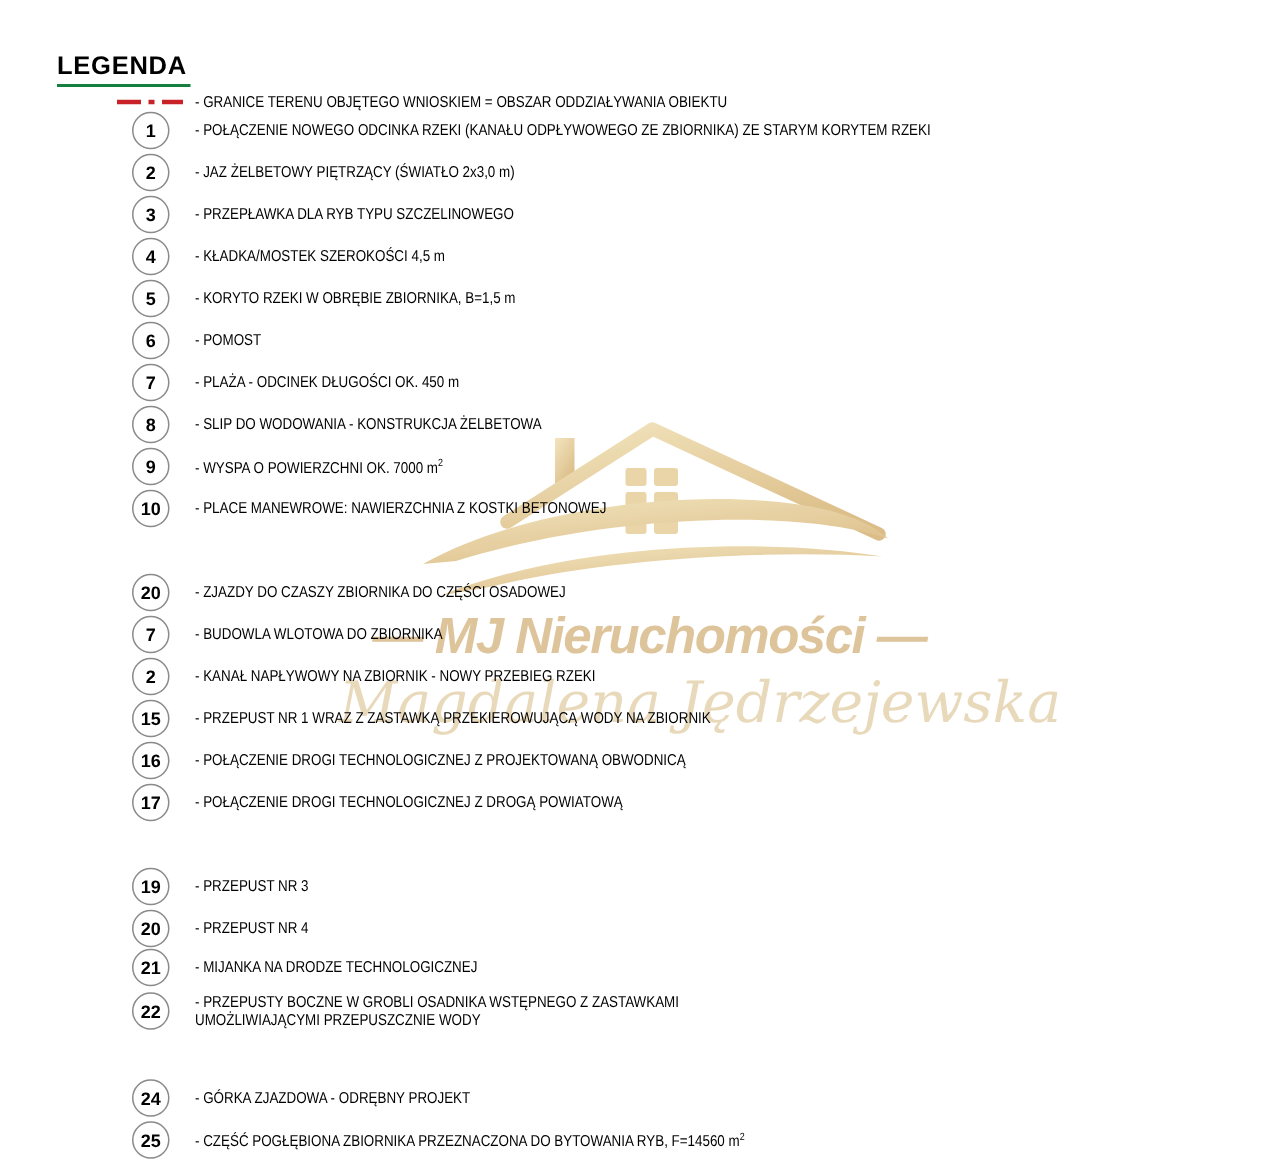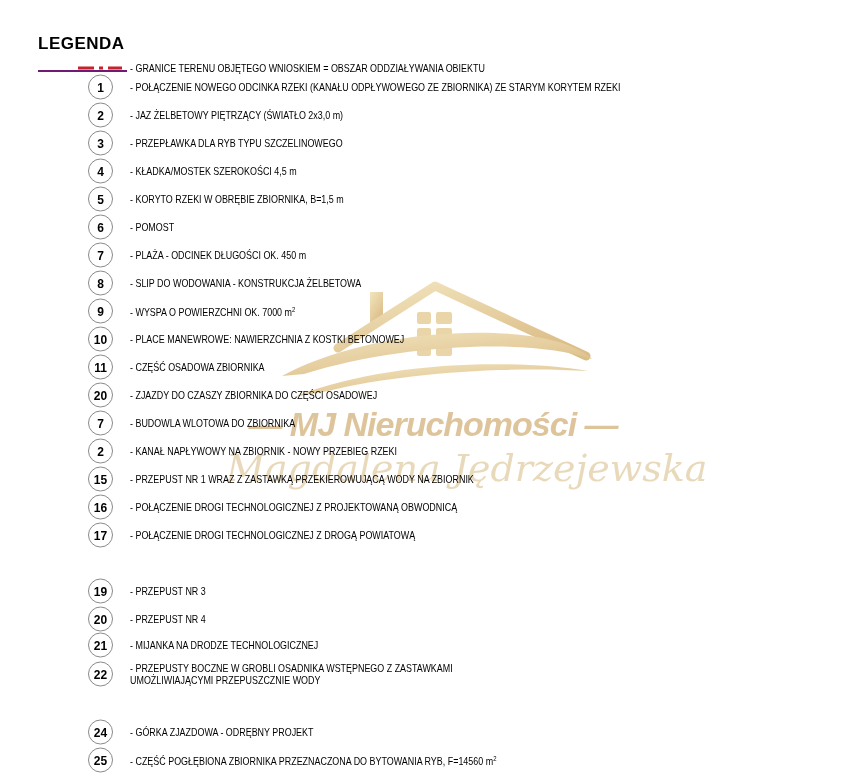--- a/index.html
+++ b/index.html
@@ -11,21 +11,21 @@
   .wm-house{position:absolute;left:280px;top:276px;width:318px;height:128px;opacity:.92;}
   .wm-line1{position:absolute;left:208px;top:405px;width:450px;text-align:center;
             font-style:italic;font-weight:bold;font-size:34px;letter-spacing:-1px;
             color:rgba(213,180,127,.78);white-space:nowrap;}
   .wm-line2{position:absolute;left:226px;top:446px;width:460px;text-align:center;
             font-family:"DejaVu Serif",serif;font-style:italic;font-size:38px;
             color:rgba(228,208,170,.8);white-space:nowrap;}
 
   
   .title{position:absolute;left:38px;top:34px;z-index:2;font-size:17px;font-weight:bold;
-         letter-spacing:.5px;border-bottom:2px solid #701a75;padding:0 2px 16px 0;}
+         letter-spacing:.5px;border-bottom:2px solid #15803d;padding:0 2px 2px 0;}
 
   
   .row{position:absolute;left:0;width:846px;height:28px;z-index:1;}
   .num{position:absolute;left:88px;top:50%;transform:translateY(-50%);
        width:23px;height:23px;border:1px solid #8a8a8a;border-radius:50%;
        display:flex;align-items:center;justify-content:center;
        font-weight:bold;font-size:12px;background:rgba(255,255,255,.55);}
   .txt{position:absolute;left:130px;top:50%;transform:translateY(-50%) scaleX(.85);
        transform-origin:left center;font-size:10.5px;white-space:nowrap;line-height:12px;}
   .txt sup{font-size:7px;}
@@ -113,24 +113,20 @@
     <span class="txt">- SLIP DO WODOWANIA - KONSTRUKCJA ŻELBETOWA</span>
   </div>
   <div class="row" style="top:297px">
     <span class="num">9</span>
     <span class="txt"><span>- WYSPA O POWIERZCHNI OK. 7000 m</span><sup>2</sup></span>
   </div>
   <div class="row" style="top:325px">
     <span class="num">10</span>
     <span class="txt">- PLACE MANEWROWE: NAWIERZCHNIA Z KOSTKI BETONOWEJ</span>
   </div>
-  <div class="row" style="top:353px">
-    <span class="num">11</span>
-    <span class="txt">- CZĘŚĆ OSADOWA ZBIORNIKA</span>
-  </div>
   <div class="row" style="top:381px">
     <span class="num">20</span>
     <span class="txt">- ZJAZDY DO CZASZY ZBIORNIKA DO CZĘŚCI OSADOWEJ</span>
   </div>
   <div class="row" style="top:409px">
     <span class="num">7</span>
     <span class="txt">- BUDOWLA WLOTOWA DO ZBIORNIKA</span>
   </div>
   <div class="row" style="top:437px">
     <span class="num">2</span>

